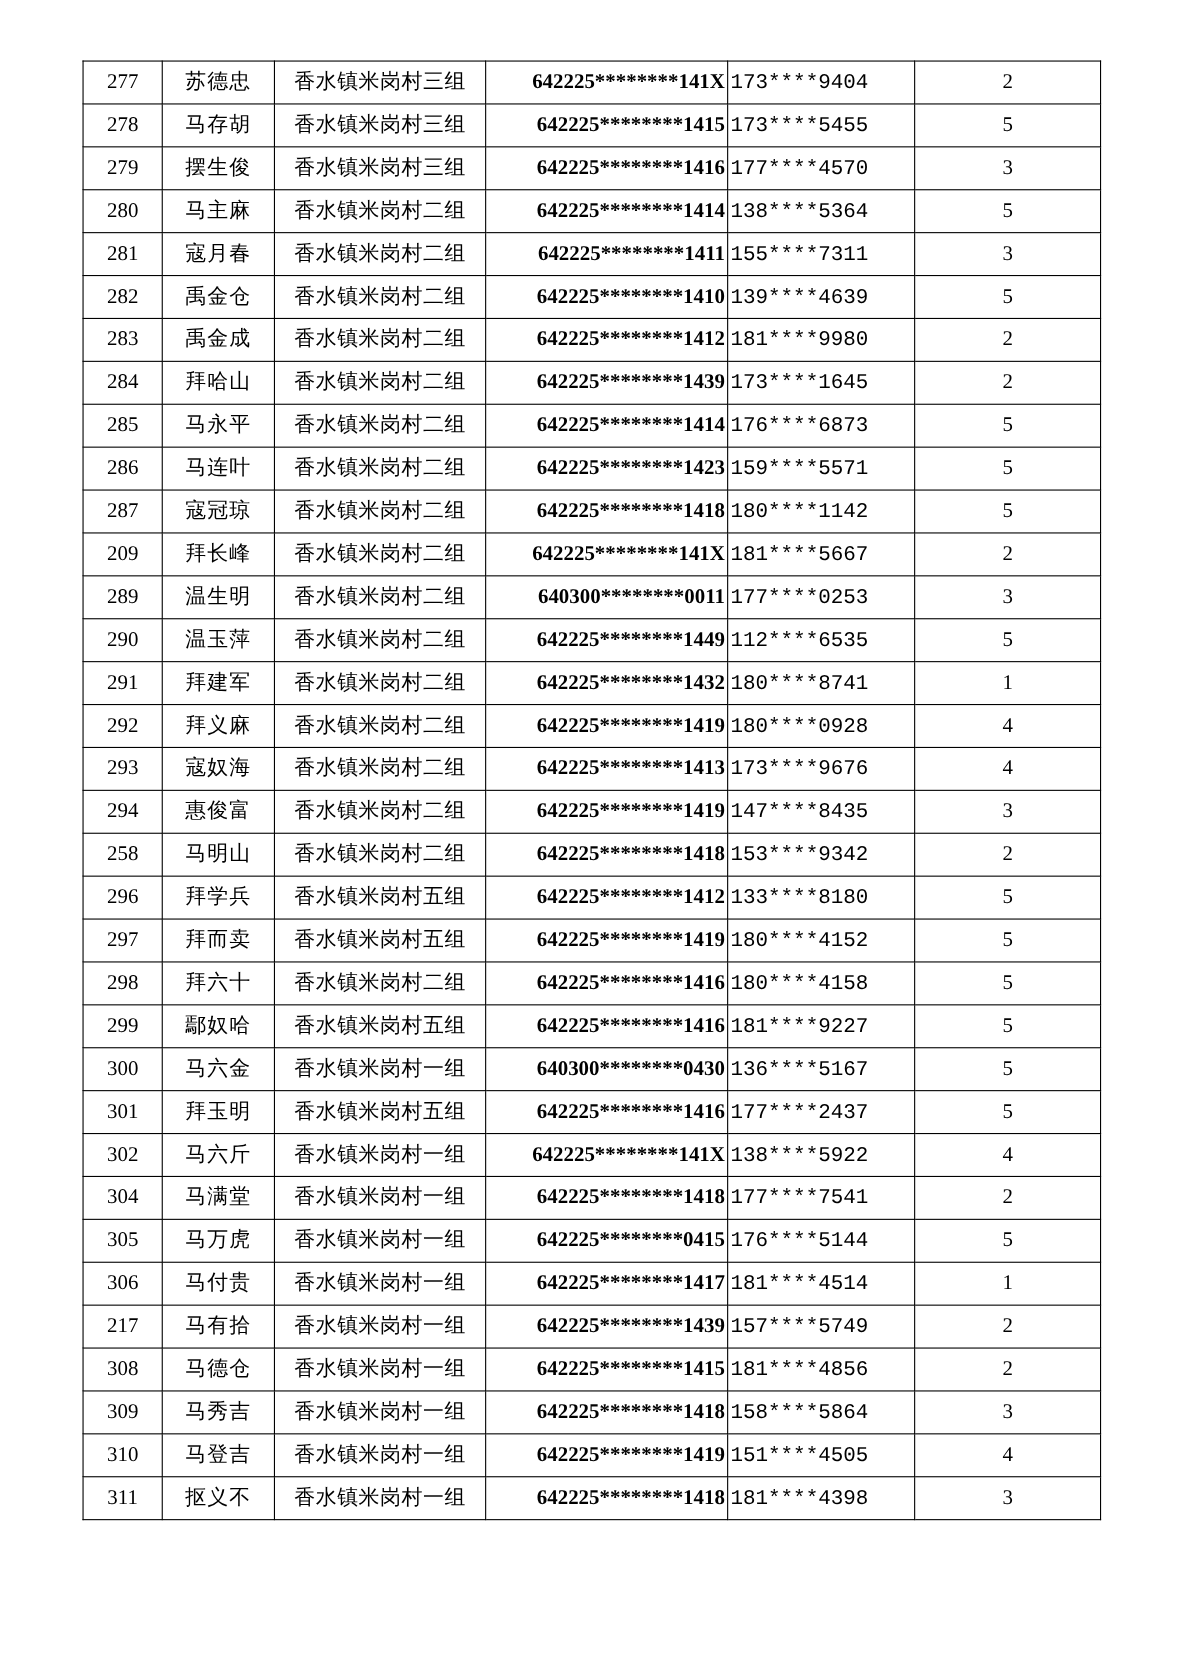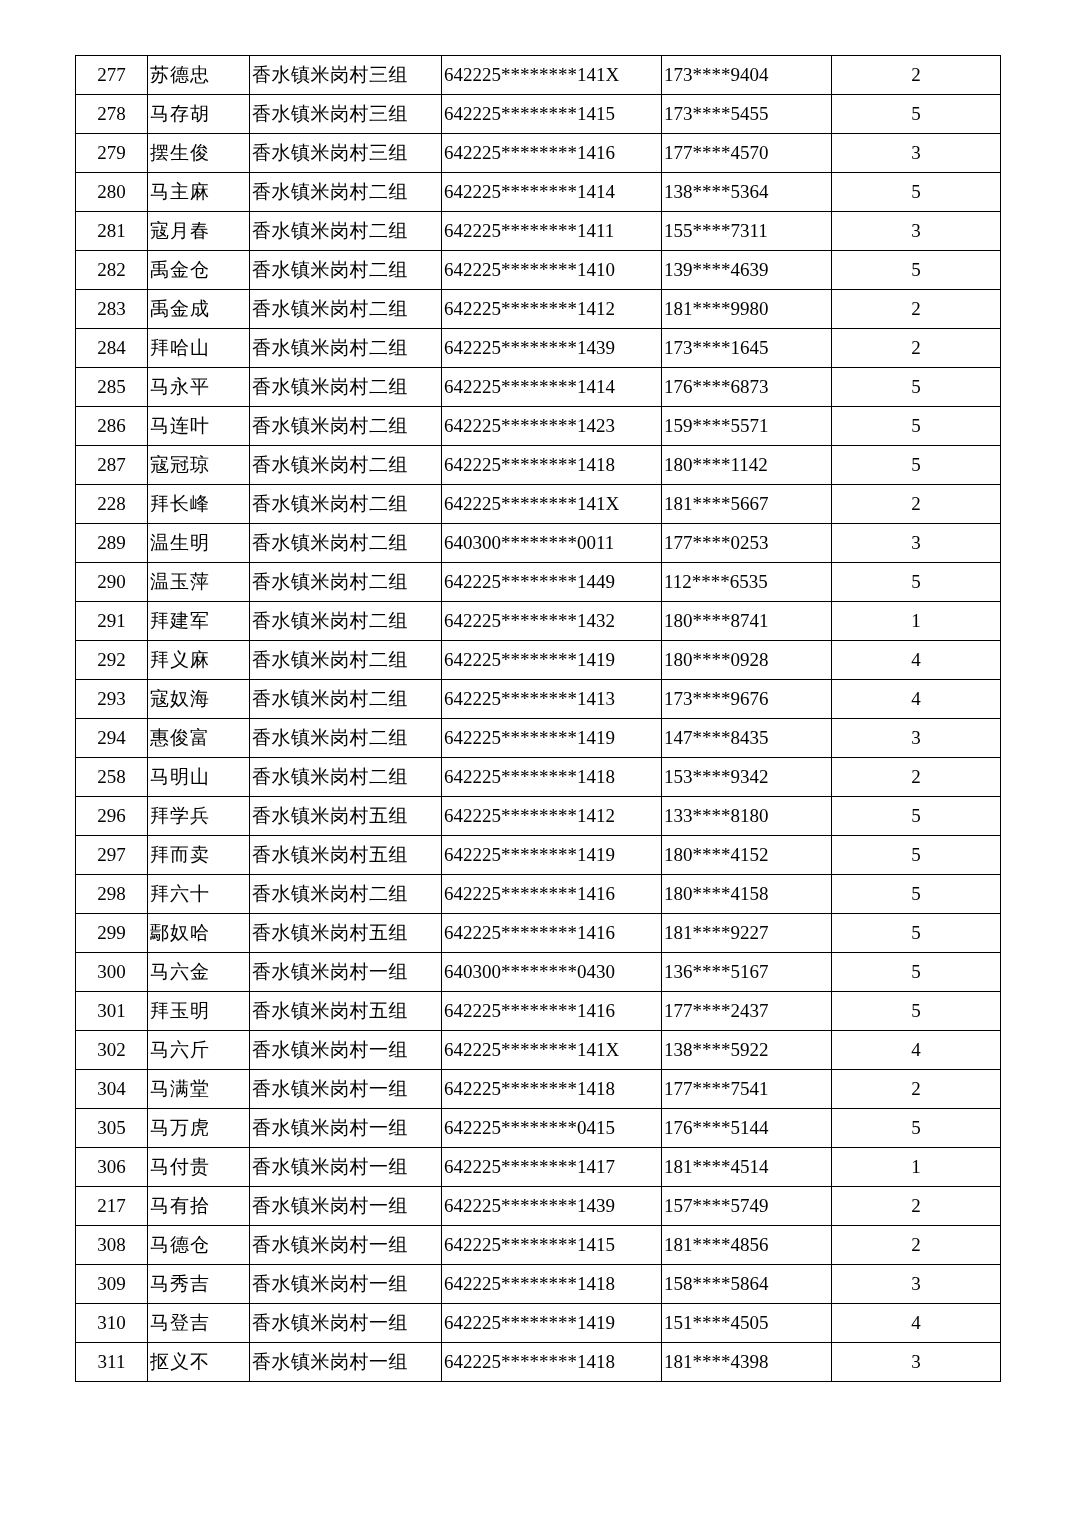--- a/index.html
+++ b/index.html
@@ -38,24 +38,24 @@
   }
   
   col.c-idx   { width: 72px; }
   col.c-name  { width: 102px; }
   col.c-addr  { width: 192px; }
   col.c-id    { width: 220px; }
   col.c-phone { width: 170px; }
   col.c-num   { width: 169px; }
 
   td.idx   { text-align: center; }
-  td.name  { letter-spacing: 1px; }
-  td.addr  { letter-spacing: 0.5px; }
-  td.id    { text-align: left;  padding-left: 10px; font-family: "Liberation Serif", serif; letter-spacing: 0px; }
-  td.phone { text-align: left;  padding-left: 14px; }
+  td.name  { text-align: center; letter-spacing: 1px; }
+  td.addr  { text-align: center; letter-spacing: 0.5px; }
+  td.id    { text-align: right;  padding-left: 10px; font-family: "Liberation Serif", serif; letter-spacing: 0px; font-weight: bold; }
+  td.phone { text-align: left;  padding-left: 14px; font-family: Liberation Mono, monospace; }
   td.num   { text-align: center; }
 </style>
 </head>
 <body>
 
 <div class="page">
   <table class="roster">
     <colgroup>
       <col class="c-idx">
       <col class="c-name">
@@ -147,21 +147,21 @@
         </tr>
         <tr>
           <td class="idx">287</td>
           <td class="name">寇冠琼</td>
           <td class="addr">香水镇米岗村二组</td>
           <td class="id">642225********1418</td>
           <td class="phone">180****1142</td>
           <td class="num">5</td>
         </tr>
         <tr>
-          <td class="idx">228</td>
+          <td class="idx">209</td>
           <td class="name">拜长峰</td>
           <td class="addr">香水镇米岗村二组</td>
           <td class="id">642225********141X</td>
           <td class="phone">181****5667</td>
           <td class="num">2</td>
         </tr>
         <tr>
           <td class="idx">289</td>
           <td class="name">温生明</td>
           <td class="addr">香水镇米岗村二组</td>

